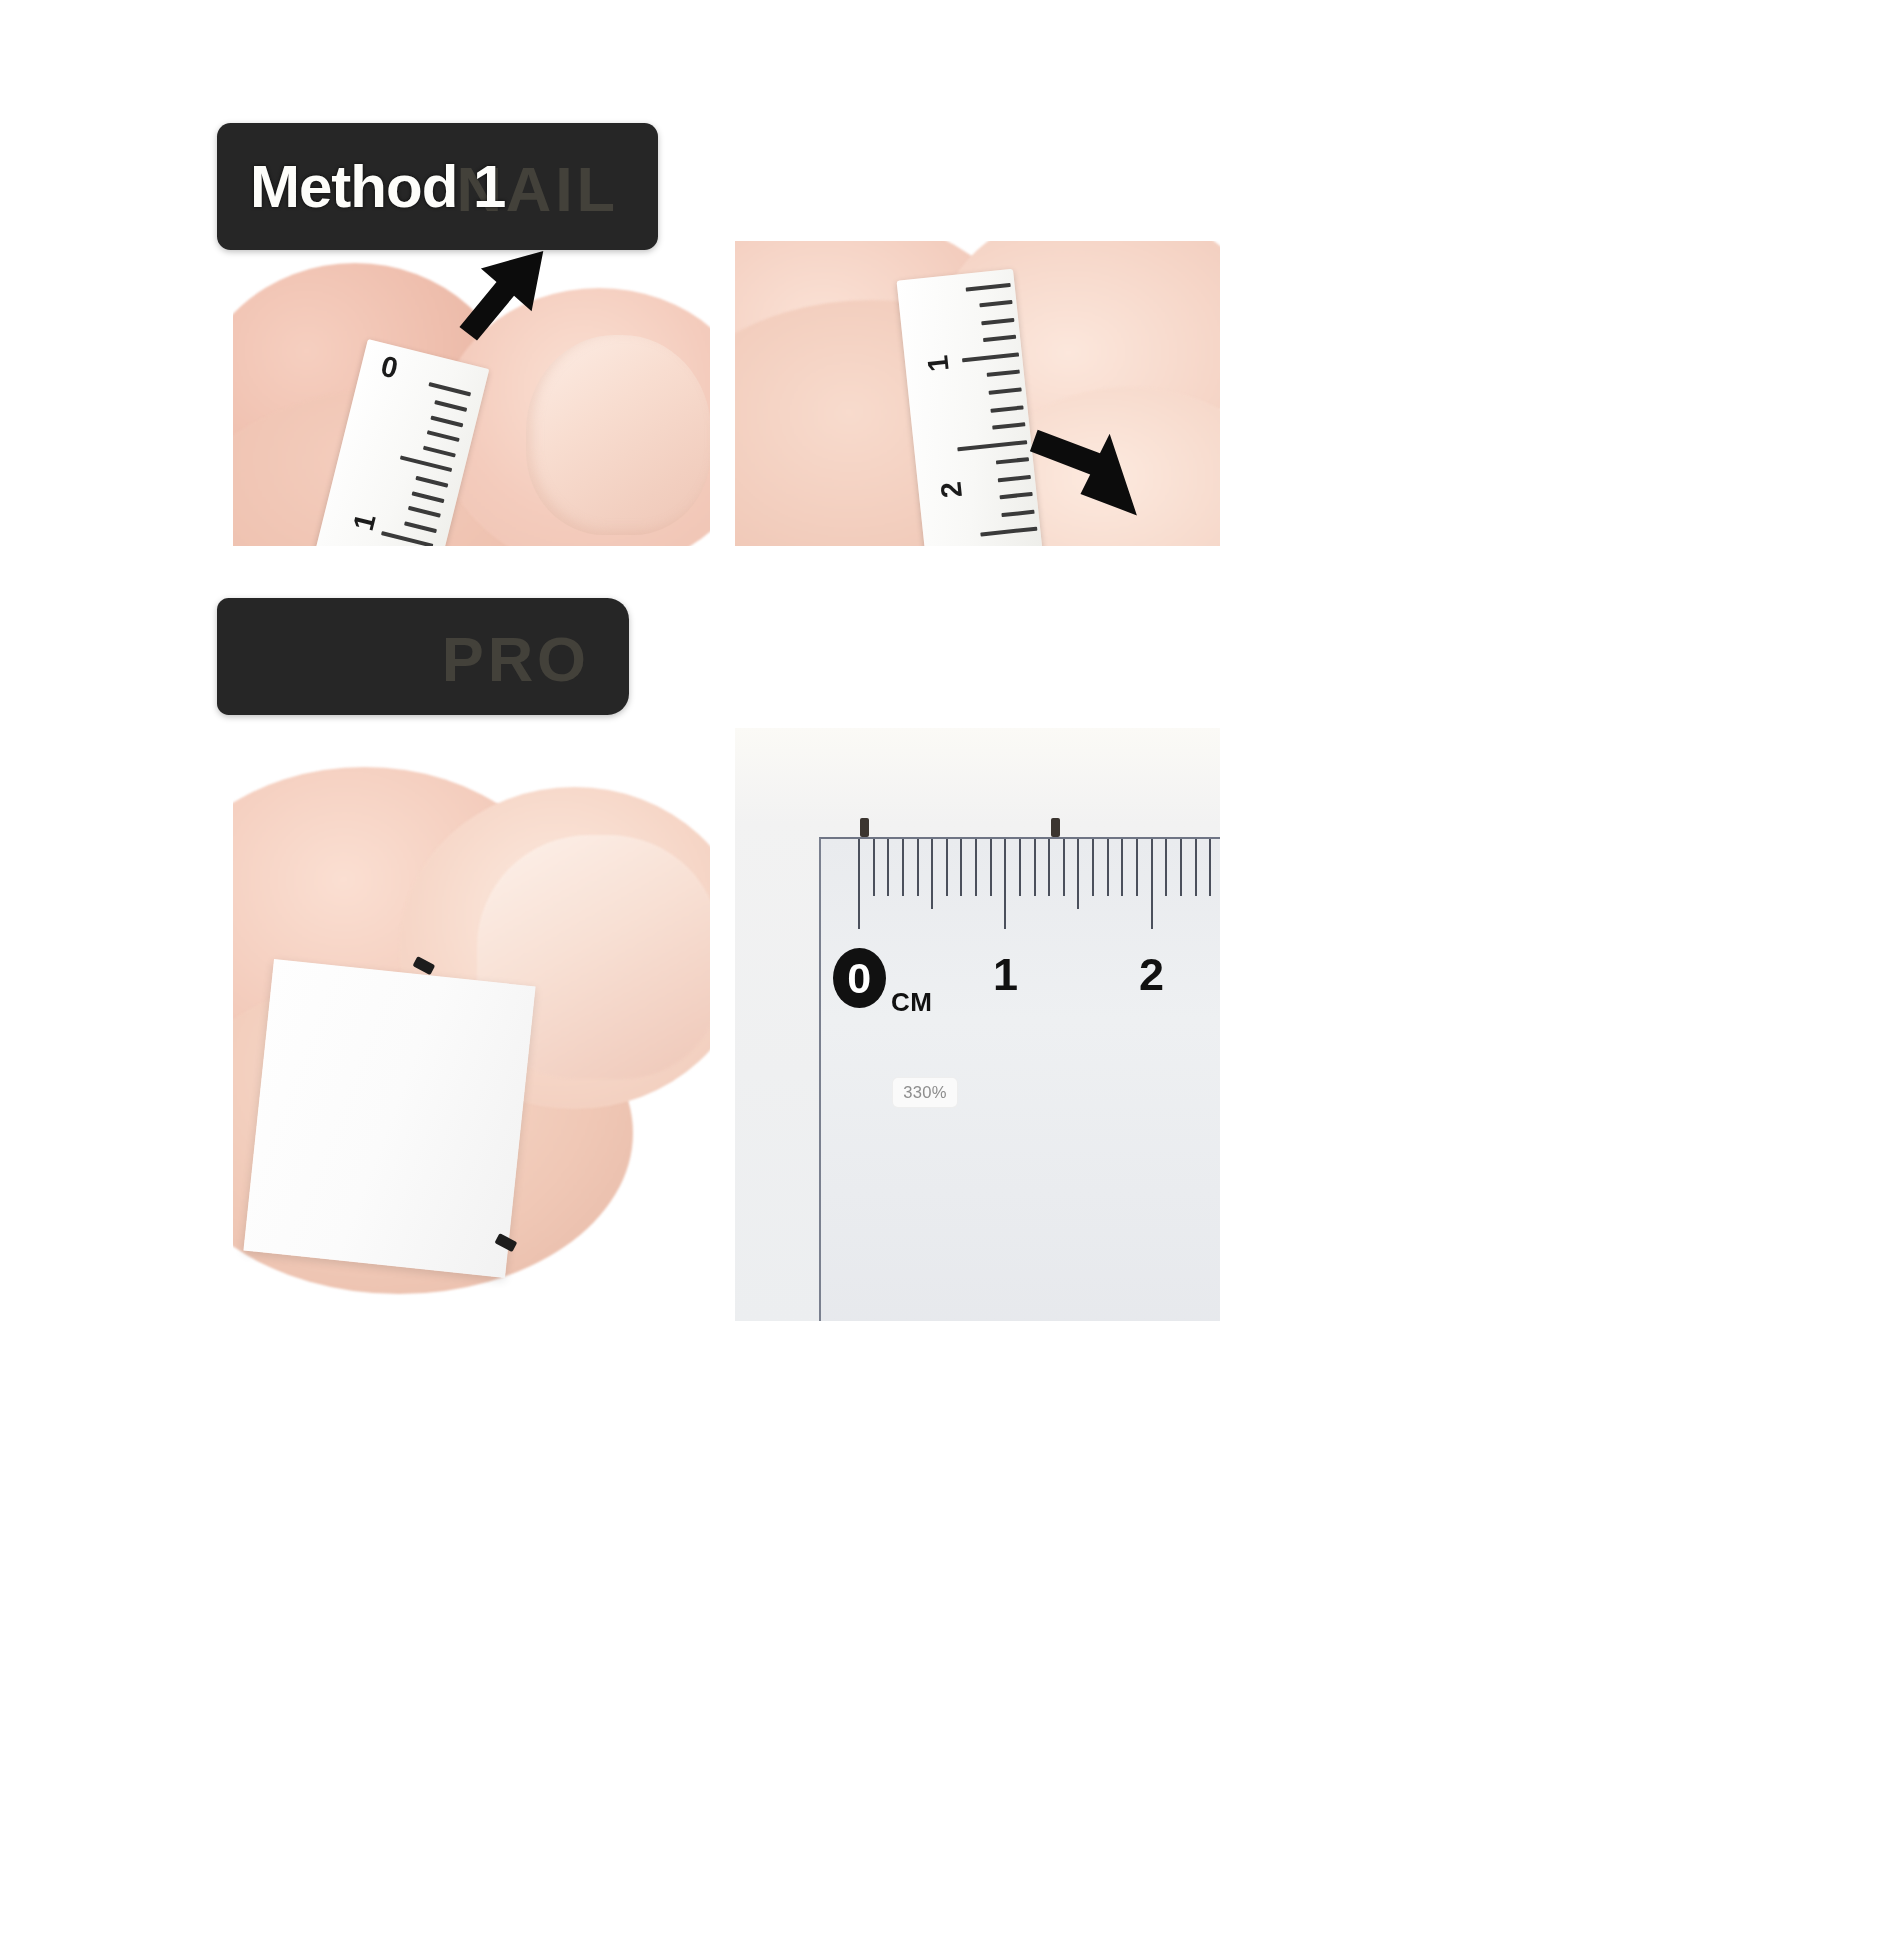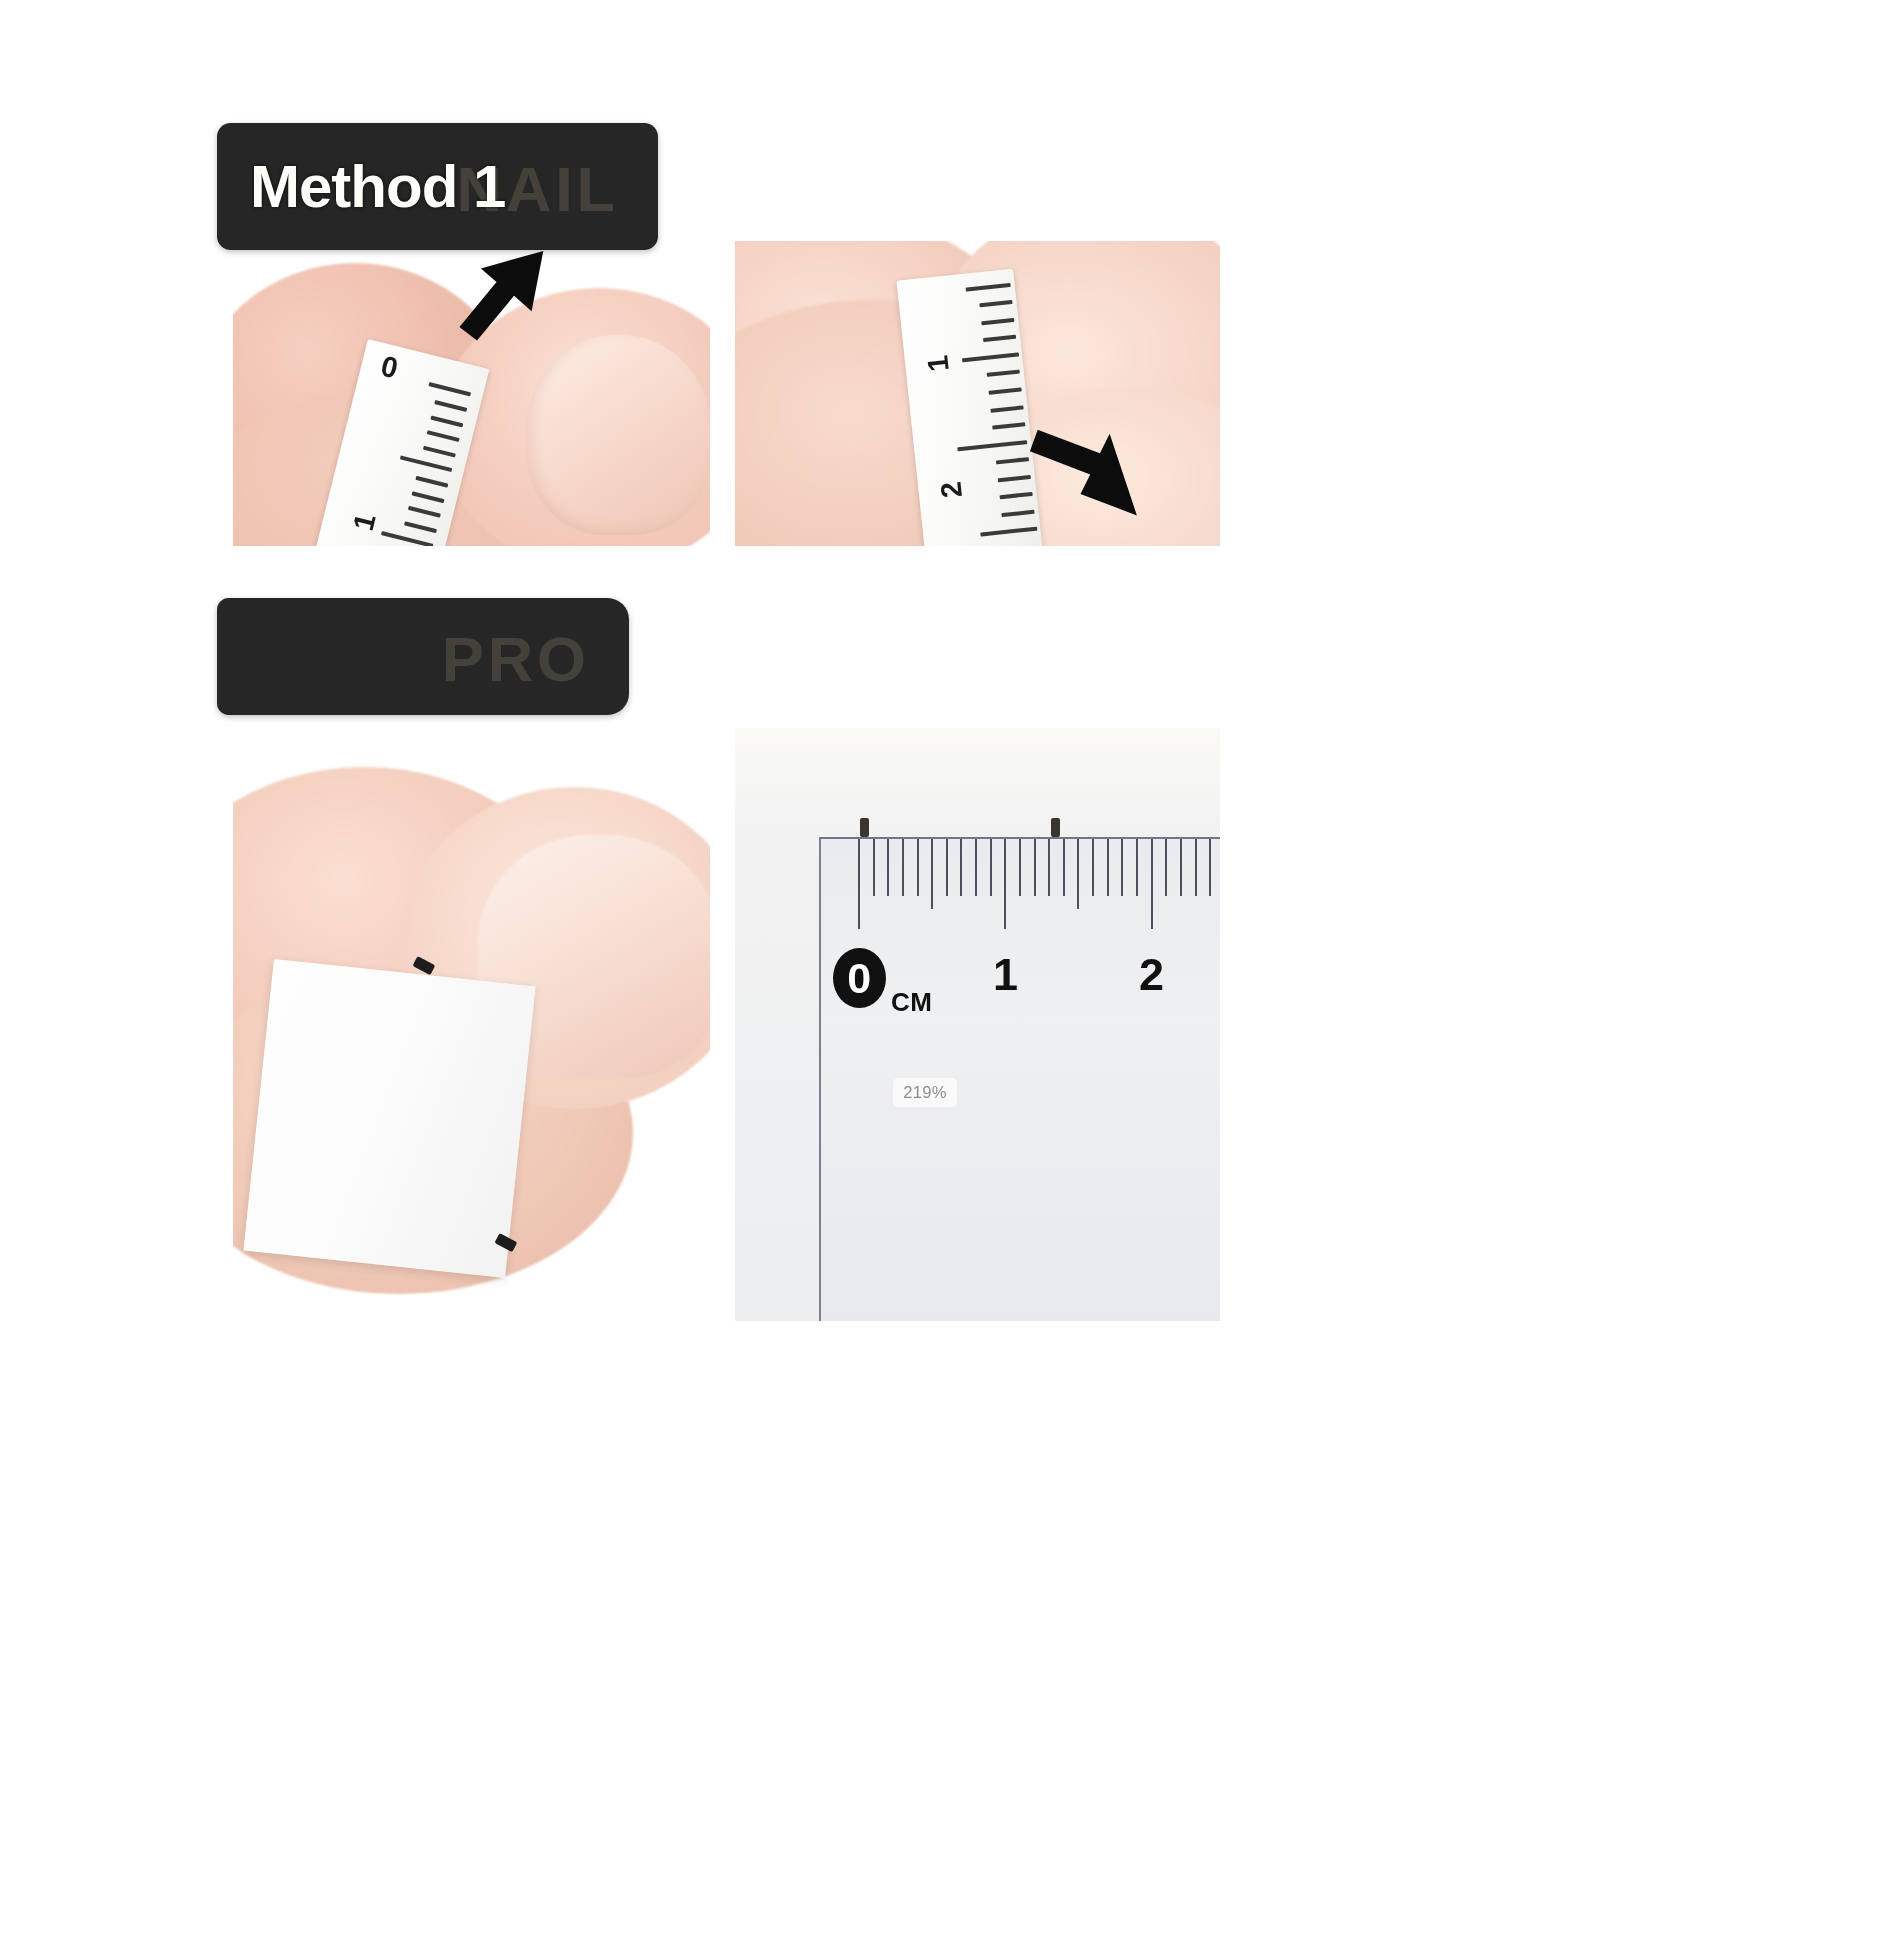--- a/index.html
+++ b/index.html
@@ -348,17 +348,17 @@
 
       <div class="zero-badge" style="left:11.7px;top:109px;">0</div>
       <div class="cm-label" style="left:70px;top:148px;">CM</div>
 
       <div class="ruler-num" style="left:172px;top:113px;">1</div>
       <div class="ruler-num" style="left:318px;top:113px;">2</div>
 
     </div>
   </div>
 
-  <div class="zoom-badge">219%</div>
+  <div class="zoom-badge">330%</div>
 
 
 </div>
 
 
 </body></html>

